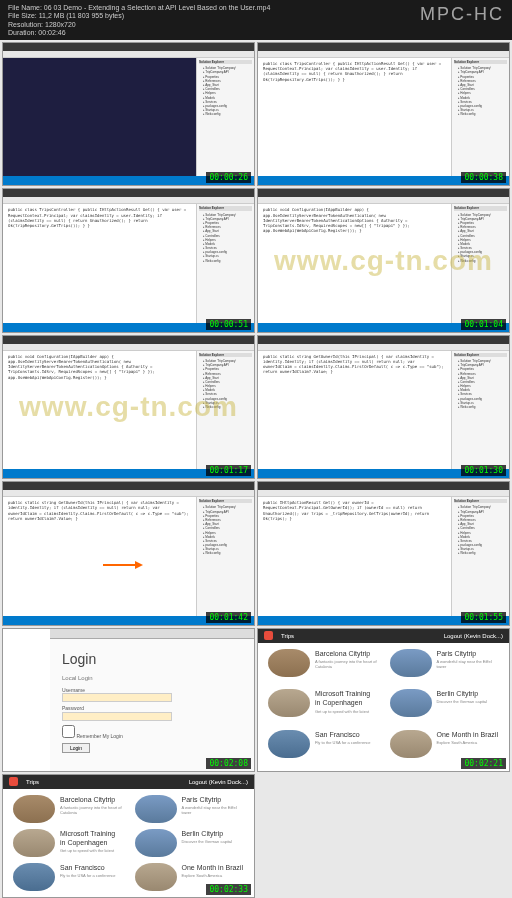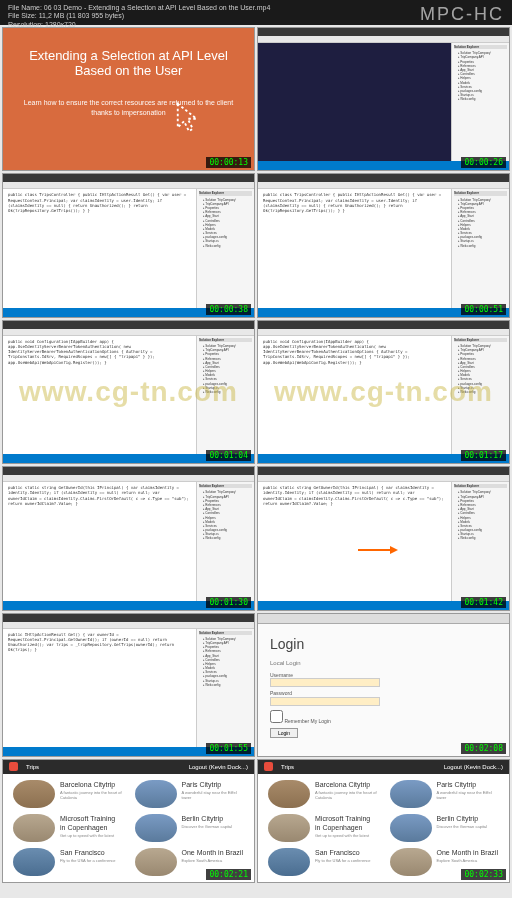--- a/index.html
+++ b/index.html
@@ -1,17 +1,17 @@
 <!DOCTYPE html>
 <html><head>
   <meta charset="utf-8">
   <style>
     * { margin: 0; padding: 0; box-sizing: border-box; }
     body { width: 512px; height: 898px; background: #e8e8e8; font-family: "Segoe UI", Arial, sans-serif; font-size: 8px; overflow: hidden; }
-    .header { height: 25px; background: #1a1a1a; color: #ccc; padding: 4px 8px; position: relative; }
+    .header { height: 40px; background: #1a1a1a; color: #ccc; padding: 4px 8px; position: relative; }
     .header-line { line-height: 1.2; font-size: 7px; }
     .brand { position: absolute; right: 8px; top: 4px; font-size: 18px; font-weight: 300; color: rgba(255,255,255,0.6); letter-spacing: 2px; }
     .grid { display: grid; grid-template-columns: 1fr 1fr; grid-template-rows: repeat(5, 1fr); gap: 2px; padding: 2px; height: calc(100% - 38px); }
     .thumb { background: #fff; border: 1px solid #999; position: relative; overflow: hidden; }
     .ts { position: absolute; bottom: 2px; right: 3px; background: rgba(0,0,0,0.75); color: #0f0; font-size: 8px; padding: 1px 3px; font-family: monospace; }
 
     
     .slide { background: #d86b3e; color: #fff; height: 100%; padding: 20px 15px; text-align: center; position: relative; }
     .slide-title { font-size: 13px; font-weight: 300; margin-bottom: 20px; }
     .slide-sub { font-size: 7px; line-height: 1.4; opacity: 0.95; }
@@ -28,21 +28,21 @@
     .vs-panel-dark .vs-body { background: #1e1e40; }
     .vs-panel-dark .vs-editor { background: #1e1e40; }
     .vs-status { height: 9px; background: #007acc; }
     .tree-item { padding-left: 4px; white-space: nowrap; overflow: hidden; }
     .tree-item::before { content: "▸ "; color: #666; }
 
     
     .watermark { position: absolute; top: 50%; left: 50%; transform: translate(-50%, -50%); font-size: 28px; color: rgba(200, 180, 60, 0.45); font-weight: bold; letter-spacing: 1px; pointer-events: none; z-index: 10; white-space: nowrap; }
 
     
-    .login { height: 100%; background: #fafafa; display: flex; flex-direction: column; }
+    .login { height: 100%; background: #fafafa; display: flex; flex-direction: column; margin-left: 47px; }
     .login-bar { height: 10px; background: #ddd; border-bottom: 1px solid #aaa; }
     .login-body { flex: 1; padding: 12px; }
     .login-h { font-size: 14px; color: #444; margin-bottom: 8px; }
     .login-sub { font-size: 6px; color: #777; margin-bottom: 6px; }
     .login-field { display: block; width: 110px; margin: 3px 0; }
     .login-field label { font-size: 5px; color: #555; display: block; }
     .login-field input { width: 100%; height: 9px; background: #ffeec5; border: 1px solid #ccc; font-size: 5px; }
     .login-check { font-size: 5px; color: #555; margin: 4px 0; }
     .login-btn { width: 28px; height: 10px; background: #f0f0f0; border: 1px solid #999; font-size: 5px; }
 
@@ -81,32 +81,20 @@
   </div>
   <div class="header-line">
     <span>Duration:</span>
     <span>00:02:46</span>
   </div>
   <div class="brand">MPC-HC</div>
 </div>
 
 <div class="grid">
 
-  <div class="thumb">
-    <div class="slide">
-      <div class="slide-title">Extending a Selection at API Level Based on the User</div>
-      <div class="slide-sub">Learn how to ensure the correct resources are returned to the client thanks to impersonation</div>
-      <div class="cursor-icon">
-        <svg viewBox="0 0 24 30">
-            <path d="M3 3 L3 22 L8 17 L12 25 L15 23 L11 15 L18 15 Z"></path>
-          </svg>
-      </div>
-    </div>
-    <div class="ts">00:00:13</div>
-  </div>
 
   <div class="thumb">
     <div class="vs vs-panel-dark">
       <div class="vs-title"></div>
       <div class="vs-toolbar"></div>
       <div class="vs-body">
         <div class="vs-editor"></div>
         <div class="vs-panel" id="panel-2">
             <div style="font-weight: bold; background: rgb(221, 221, 221); margin-bottom: 2px;">Solution Explorer</div>
             <div class="tree-item">Solution 'TripCompany'</div>

